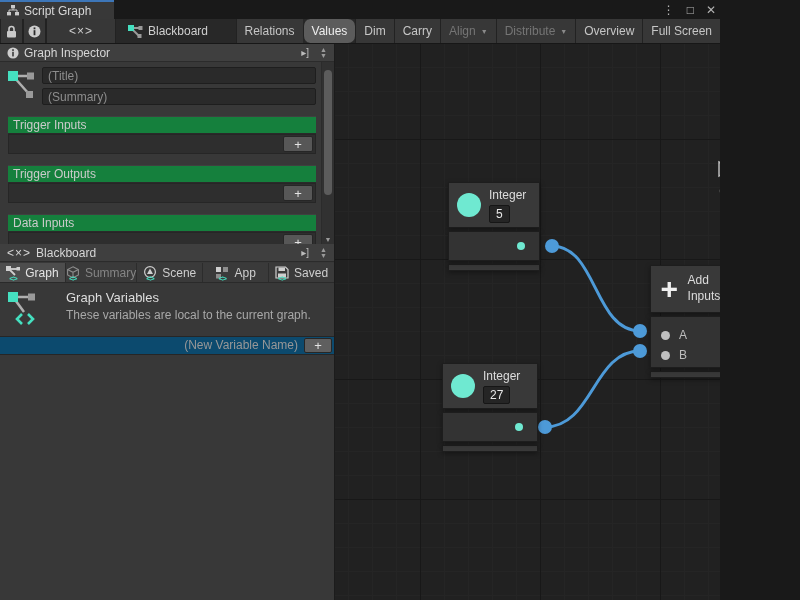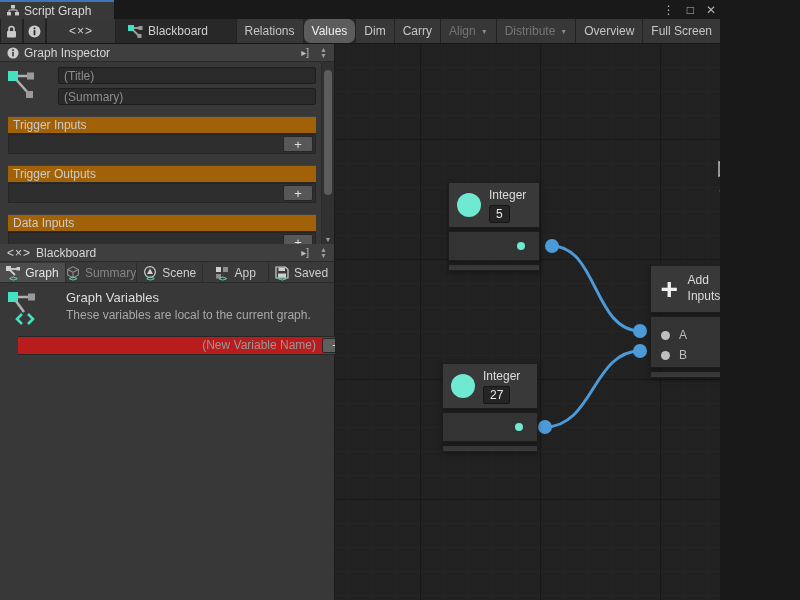--- a/index.html
+++ b/index.html
@@ -32,46 +32,46 @@
   
   .main { display:flex; height:556px; }
   .left-panel { position:relative; width:335px; background:#383838; border-right:1px solid #1c1c1c; flex:0 0 auto; }
 
   .p-header { height:18px; background:#3f3f3f; border-bottom:1px solid #2b2b2b; display:flex; align-items:center; gap:5px; padding:0 4px 0 7px; color:#d6d6d6; }
   .p-header .spacer { flex:1; }
   .dock-ic { color:#bdbdbd; font-size:10px; padding:0 3px; }
   .mini-arrows { display:flex; flex-direction:column; line-height:6px; font-size:7px; color:#9a9a9a; width:13px; text-align:center; }
 
   .insp-body { padding:5px 18px 0 8px; }
-  .title-row { display:flex; gap:22px; }
+  .title-row { display:flex; gap:6px; }
   .title-fields { flex:1; display:flex; flex-direction:column; gap:4px; }
   input.field { background:#2a2a2a; border:1px solid #1e1e1e; border-radius:2px; height:17px; color:#d0d0d0; font-size:12px; padding:0 5px; width:100%; font-family:inherit; outline:none; }
   input.field::placeholder { color:#8d8d8d; }
 
-  .section-label { margin-top:11px; height:18px; background:#a16207; border-top:1px solid #404040; border-bottom:1px solid #2a2a2a; display:flex; align-items:center; padding:0 5px; color:#cbcbcb;text-align:right; }
+  .section-label { margin-top:11px; height:18px; background:#15803d; border-top:1px solid #404040; border-bottom:1px solid #2a2a2a; display:flex; align-items:center; padding:0 5px; color:#cbcbcb;text-align:right; }
   .add-row { height:20px; background:#2e2e2e; border:1px solid #262626; display:flex; align-items:center; justify-content:flex-end; padding:2px; }
   .plus-btn { width:30px; height:16px; background:#575757; border:1px solid #262626; border-radius:2px; color:#e3e3e3; display:flex; align-items:center; justify-content:center; font-size:13px; line-height:1; }
 
   .insp-rail { position:absolute; top:18px; right:0; width:13px; height:182px; background:#313131; border-left:1px solid #2b2b2b; }
   .rail-thumb { position:absolute; left:2px; top:8px; width:8px; height:125px; background:#5c5c5c; border-radius:4px; }
   .rail-down { position:absolute; bottom:1px; width:100%; text-align:center; font-size:7px; color:#9a9a9a; }
 
   .bb-header { position:absolute; top:200px; left:0; width:100%; }
   .bb-tabs { position:absolute; top:219px; left:0; width:100%; height:20px; display:flex; background:#2c2c2c; gap:1px; border-bottom:1px solid #2a2a2a; }
   .bb-tab { flex:1; background:#3a3a3a; display:flex; align-items:center; justify-content:center; gap:4px; color:#cecece; }
   .bb-tab.active { background:#4d4d4d; color:#e4e4e4; }
   .bb-tab.dim { color:#858585; }
   .tab-ic { position:relative; width:15px; height:13px; flex:0 0 auto; }
   .tab-ic svg { position:absolute; top:0; left:0; }
   .tab-ic .teal-accent { position:absolute; left:3px; bottom:-4px; font-size:8px; font-weight:bold; color:#45e0c0; letter-spacing:-1px; }
 
   .vars-info { position:absolute; top:240px; left:0; width:100%; height:49px; display:flex; gap:28px; padding:6px 8px; }
   .vars-text .vt1 { color:#dddddd; font-size:13px; margin-bottom:3px; }
   .vars-text .vt2 { color:#a8a8a8; font-size:12px; }
-  .newvar-row { position:absolute; top:292px; left:18px; width:100%; height:19px; background:#b91c1c; border-top:1px solid #262626; border-bottom:1px solid #262626; display:flex; align-items:center; padding:1px 2px 2px 0; }
+  .newvar-row { position:absolute; top:292px; left:0; width:100%; height:19px; background:#0c4a6e; border-top:1px solid #262626; border-bottom:1px solid #262626; display:flex; align-items:center; padding:1px 2px 2px 0; }
   .newvar-row input { flex:1; background:transparent; border:none; outline:none; color:#d0d0d0; font-size:12px; text-align:right; padding-right:6px; font-family:inherit; }
   .newvar-row input::placeholder { color:#979797; }
   .newvar-row .plus-btn { width:28px; height:15px; background:#5f5f5f; }
 
   
   .canvas { position:relative; flex:1; overflow:hidden; background-color:#212121;
     background-image:
       linear-gradient(90deg,#181818 1px,transparent 1px),
       linear-gradient(#181818 1px,transparent 1px),
       linear-gradient(90deg,#252525 1px,transparent 1px),

